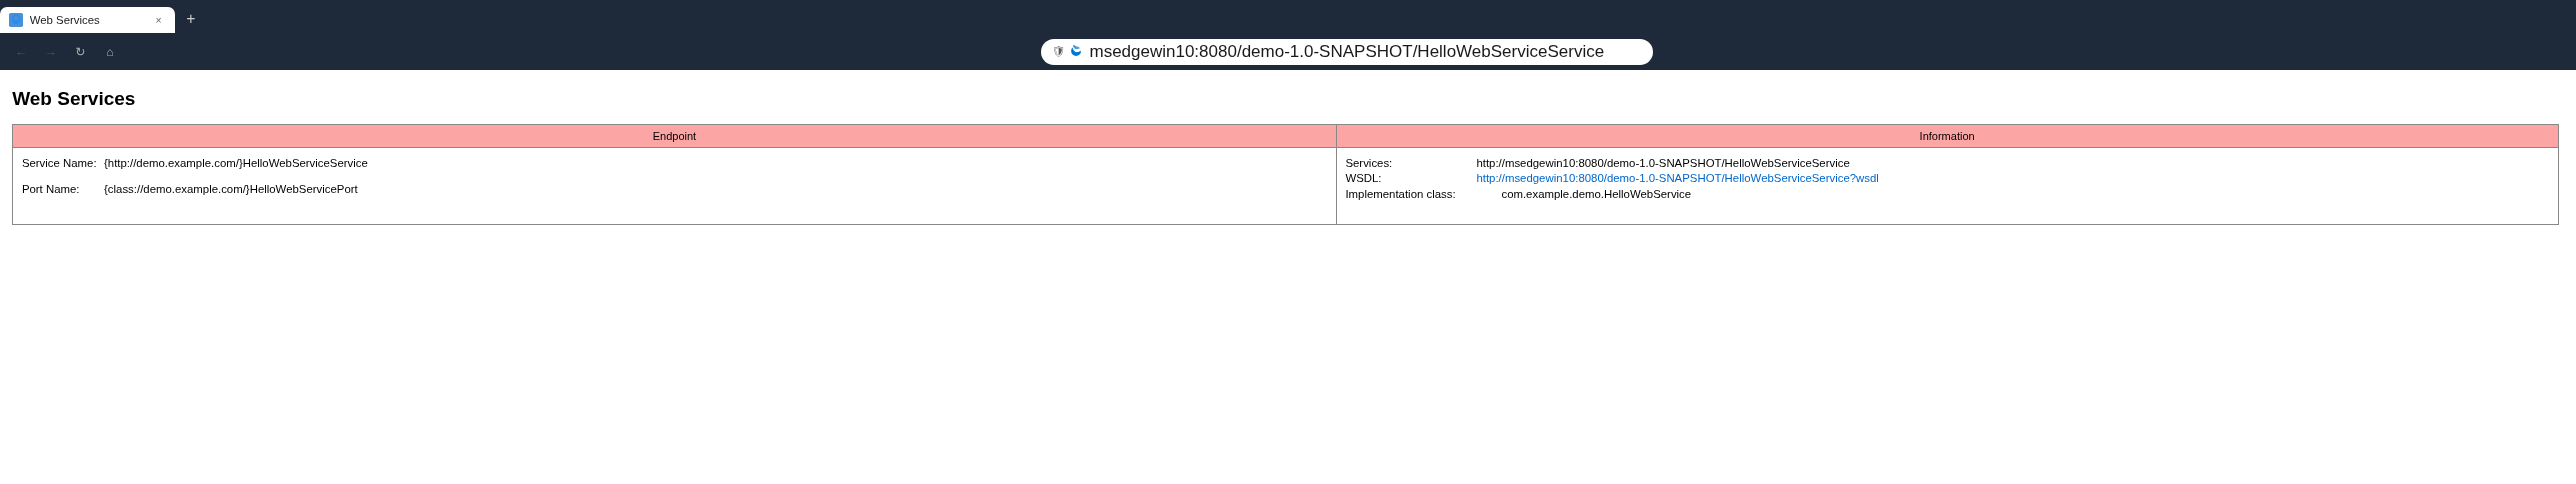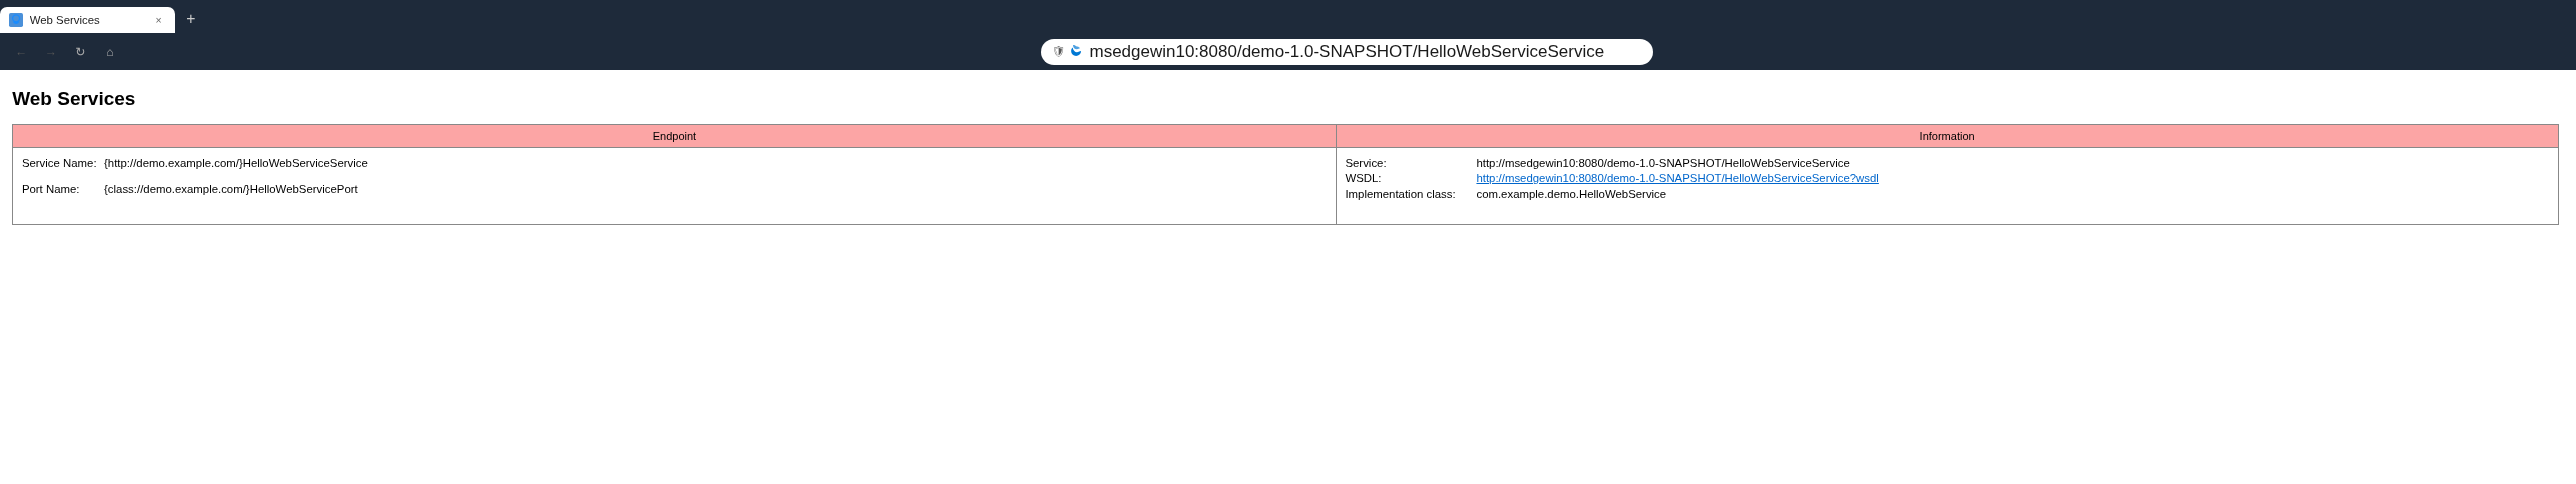--- a/index.html
+++ b/index.html
@@ -190,35 +190,35 @@
     }
 
     .info-row {
       display: flex;
       margin-bottom: 3.5px;
       align-items: baseline;
     }
 
     .info-row:last-child {
       margin-bottom: 16px;
+      gap: 25px;
     }
 
     .info-label {
       min-width: 131px;
       color: #000;
     }
 
     .info-value {
       color: #000;
       text-align: center;
     }
 
     .info-value.link {
       color: #0066cc;
-      text-decoration: underline;
       cursor: pointer;
     }
 
     
     .edge-logo {
       display: inline-block;
       width: 12.2px;
       height: 12.2px;
       margin-right: 1.7px;
     }
@@ -277,21 +277,21 @@
             <span class="endpoint-label">Service Name:</span>
             <span class="endpoint-value">{http://demo.example.com/}HelloWebServiceService</span>
           </div>
           <div>
             <span class="endpoint-label">Port Name:</span>
             <span class="endpoint-value">{class://demo.example.com/}HelloWebServicePort</span>
           </div>
         </td>
         <td class="info-cell">
           <div class="info-row">
-            <span class="info-label">Service:</span>
+            <span class="info-label">Services:</span>
             <span class="info-value">http://msedgewin10:8080/demo-1.0-SNAPSHOT/HelloWebServiceService</span>
           </div>
           <div class="info-row">
             <span class="info-label">WSDL:</span>
             <a class="info-value link">http://msedgewin10:8080/demo-1.0-SNAPSHOT/HelloWebServiceService?wsdl</a>
           </div>
           <div class="info-row">
             <span class="info-label">Implementation class:</span>
             <span class="info-value">com.example.demo.HelloWebService</span>
           </div>

